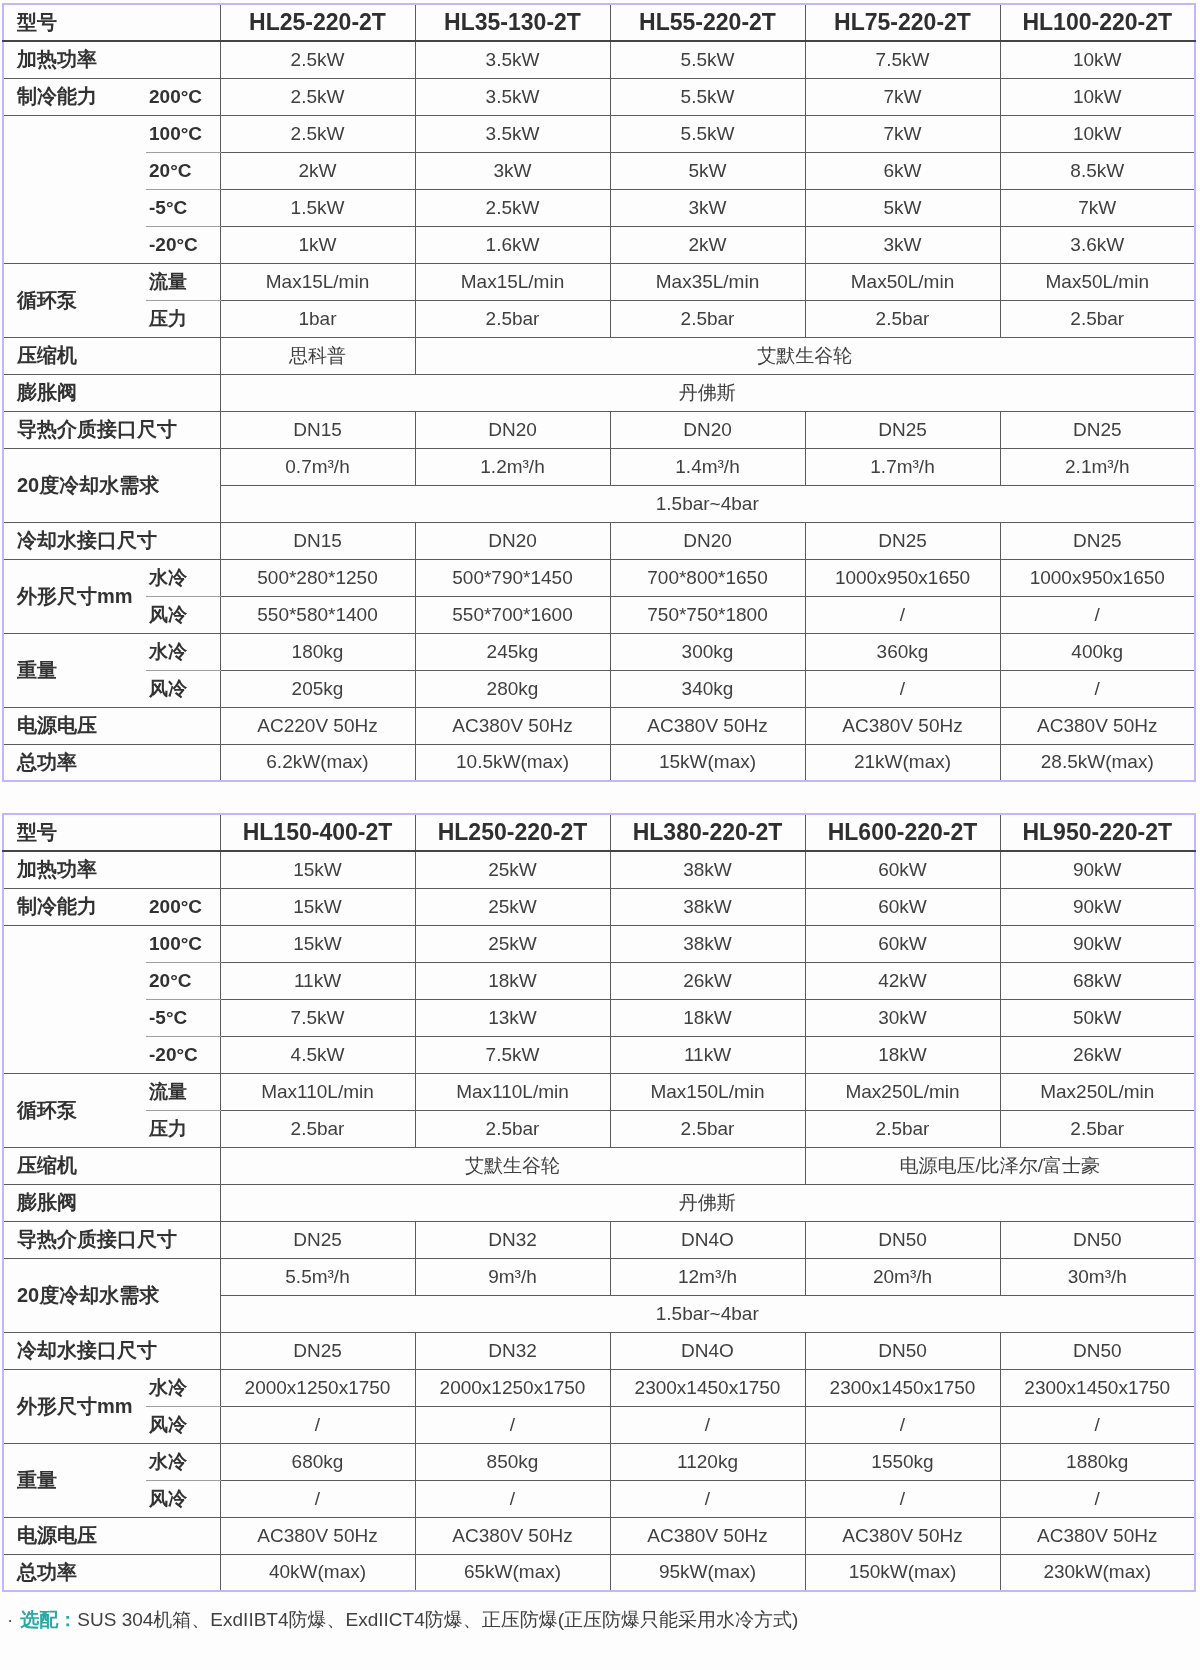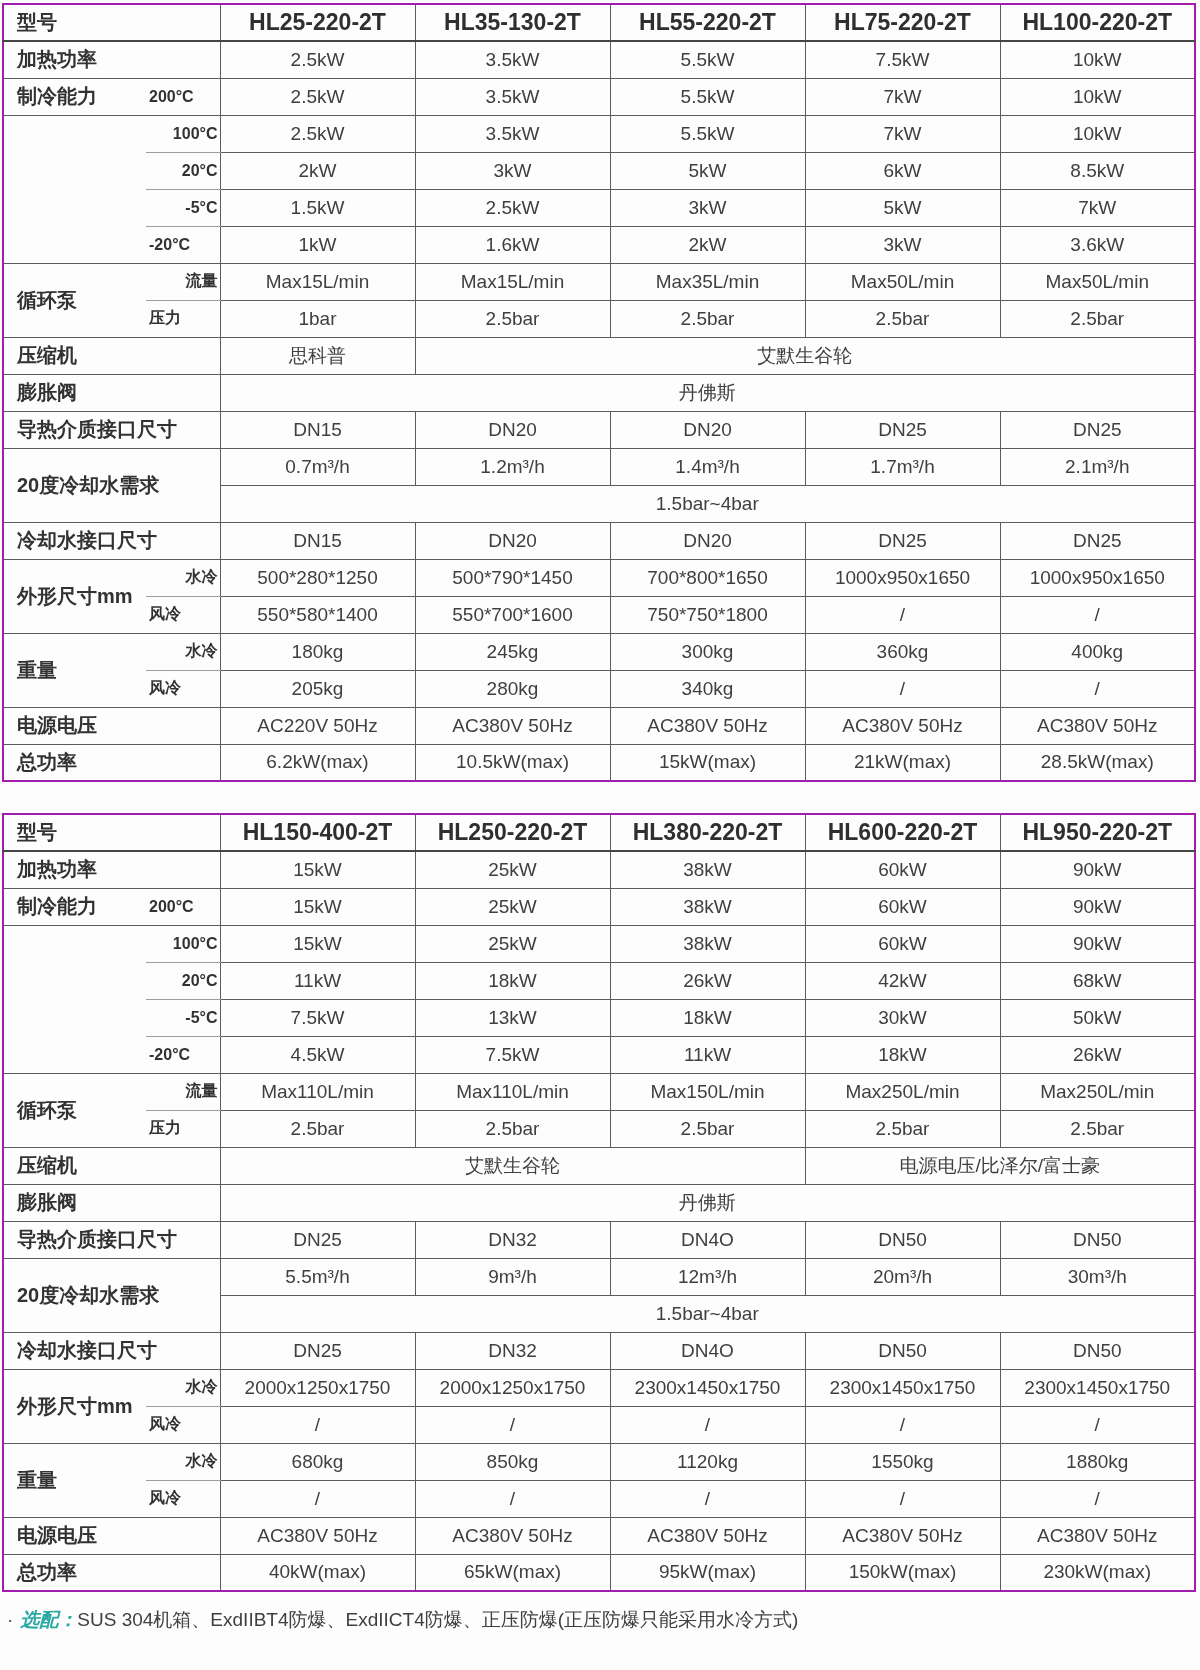--- a/index.html
+++ b/index.html
@@ -9,21 +9,21 @@
     background: #fdfdfd;
     font-family: "Liberation Sans", "DejaVu Sans", sans-serif;
     color: #3c3c3c;
     overflow: hidden;
   }
   table.spec {
     border-collapse: collapse;
     table-layout: fixed;
     width: 953px;
     margin: 0 2px;
-    border: 2px solid #a21caf;
+    border: 2px solid #c4b5fd;
   }
   #t1 { margin-top: 3px; }
   #t2 { margin-top: 31px; }
   .spec td, .spec th {
     border: 1px solid #5c5c5c;
     height: 37px;
     padding: 0 2px;
     text-align: center;
     vertical-align: middle;
     font-size: 19px;
@@ -33,29 +33,29 @@
   }
   .spec tr.hdr > td, .spec tr.hdr > th { border-bottom: 2px solid #454545; }
   .spec th.model { font-size: 23px; font-weight: 700; color: #2f2f2f; }
   .spec td.lbl, .spec td.lblfull {
     text-align: left; padding-left: 13px;
     font-size: 20px; font-weight: 600; color: #323232;
   }
   .spec td.lbl { border-right-style: hidden; }
   .spec td.sub {
     text-align: left; padding-left: 3px;
-    font-size: 16px; font-weight: 600; color: #323232; margin-left: 32px;
+    font-size: 19px; font-weight: 600; color: #323232; margin-left: 32px;
   }
-  .spec td.graysep { border-bottom-color: #9e9e9e; text-align: right; }
+  .spec td.graysep { border-bottom-color: #9e9e9e; }
   .c-main { width: 143px; }
   .c-sub  { width: 74px; }
   .c-d    { width: 195px; }
   .footnote { margin: 15px 0 0 7px; font-size: 19px; color: #3c3c3c; }
   .fn-bullet { color: #4c4c4c; margin-right: 7px; }
-  .fn-label  { color: #2aa8a3; font-weight: 600; font-style: italic; }
+  .fn-label  { color: #2aa8a3; font-weight: 600; }
   .fn-text   { color: #404040; }
 </style>
 </head>
 <body>
 
 <table class="spec" id="t1">
   <colgroup>
       <col class="c-main">
       <col class="c-sub">
       <col class="c-d">

